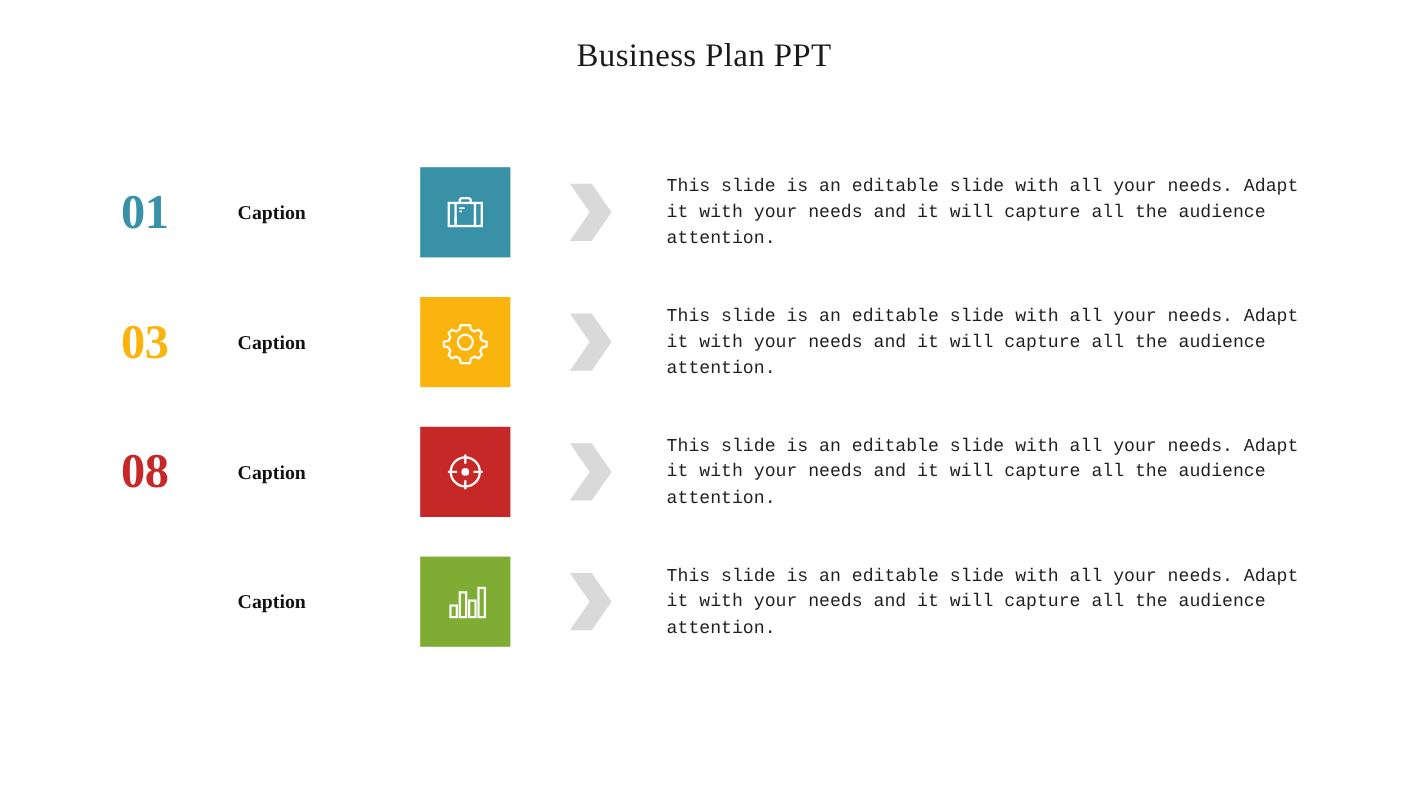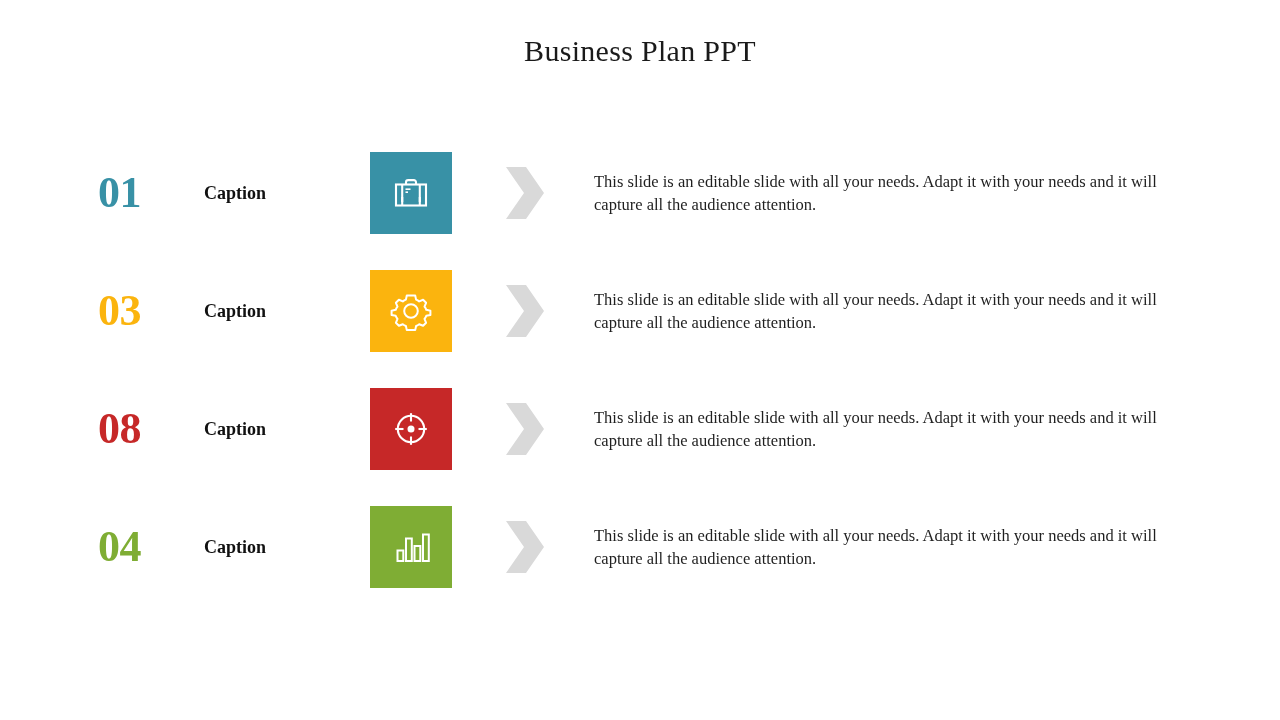--- a/index.html
+++ b/index.html
@@ -30,21 +30,21 @@
     font-family: "Liberation Serif", serif;
     font-size: 30px;
     font-weight: 400;
     color: #1a1a1a;
     letter-spacing: 0.3px;
   }
 
   .rows {
     position: absolute;
     top: 152px;
-    left: 0;
+    left: 12px;
     width: 1028px;
   }
 
   .row {
     position: relative;
     height: 118px;
   }
 
   .row-number {
     position: absolute;
@@ -103,21 +103,21 @@
   }
 
   .row-text {
     position: absolute;
     left: 594px;
     top: 0;
     width: 582px;
     height: 82px;
     display: flex;
     align-items: center;
-    font-family: Liberation Serif, serif;
+    font-family: Liberation Mono, monospace;
     font-size: 16.5px;
     line-height: 1.42;
     color: #1f1f1f;
   }
 </style>
 </head>
 <body>
 
 <div class="slide">
 
@@ -186,21 +186,20 @@
       </div>
       <div class="chevron">
         <svg width="46" height="60" viewBox="0 0 46 60">
           <polygon points="4,4 24,4 42,30 24,56 4,56 22,30" fill="#D9D9D9"></polygon>
         </svg>
       </div>
       <div class="row-text">This slide is an editable slide with all your needs. Adapt it with your needs and it will capture all the audience attention.</div>
     </div>
 
     <div class="row">
-      <div class="row-number" style="color:#7FAD34;">04</div>
       <div class="row-caption">Caption</div>
       <div class="icon-tile" style="background:#7FAD34;">
         <span>
           <svg width="44" height="44" viewBox="0 0 44 44" fill="none">
             <rect x="8.5" y="25.5" width="5.8" height="10.5" stroke="#ffffff" stroke-width="2" fill="none"></rect>
             <rect x="17" y="13.5" width="5.8" height="22.5" stroke="#ffffff" stroke-width="2" fill="none"></rect>
             <rect x="25.5" y="21" width="5.8" height="15" stroke="#ffffff" stroke-width="2" fill="none"></rect>
             <rect x="34" y="9.5" width="5.8" height="26.5" stroke="#ffffff" stroke-width="2" fill="none"></rect>
           </svg>
         </span>

